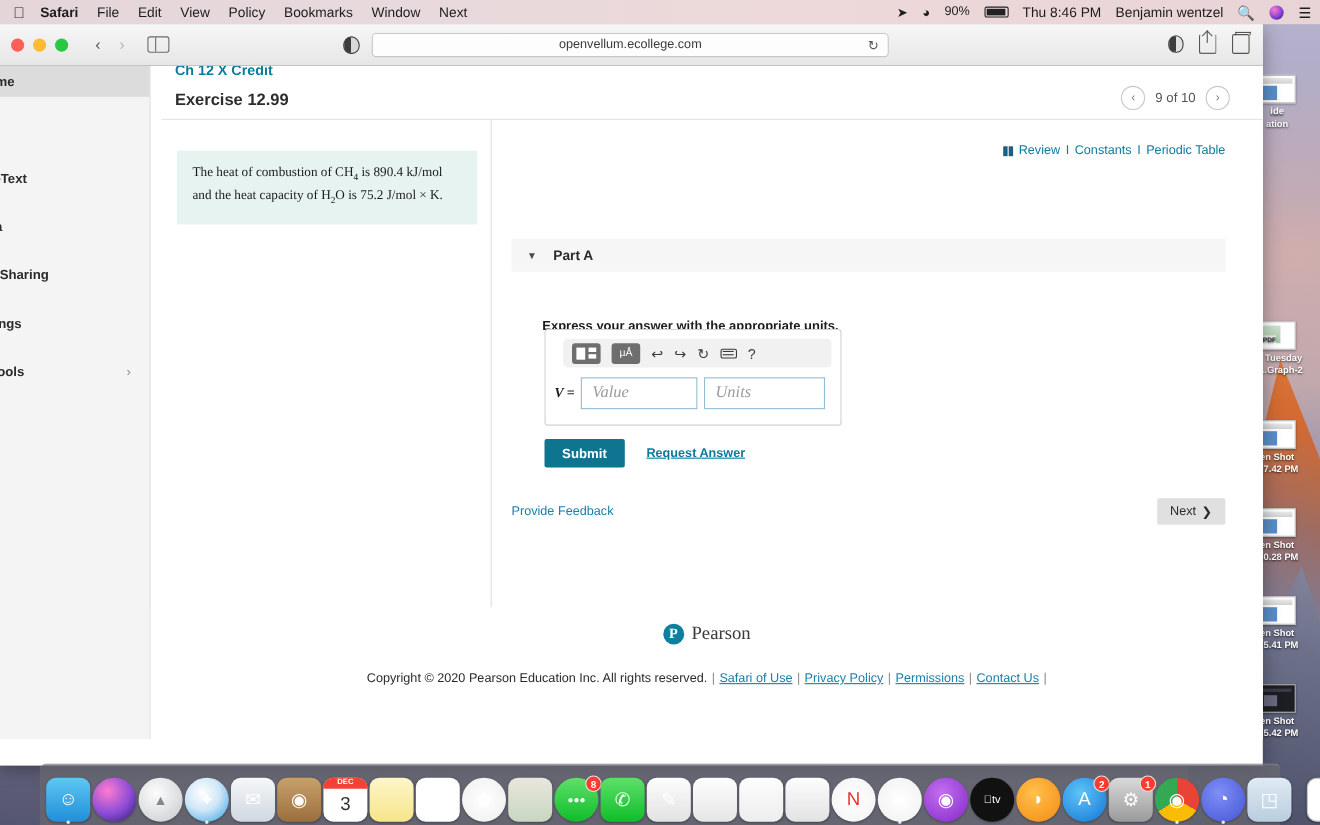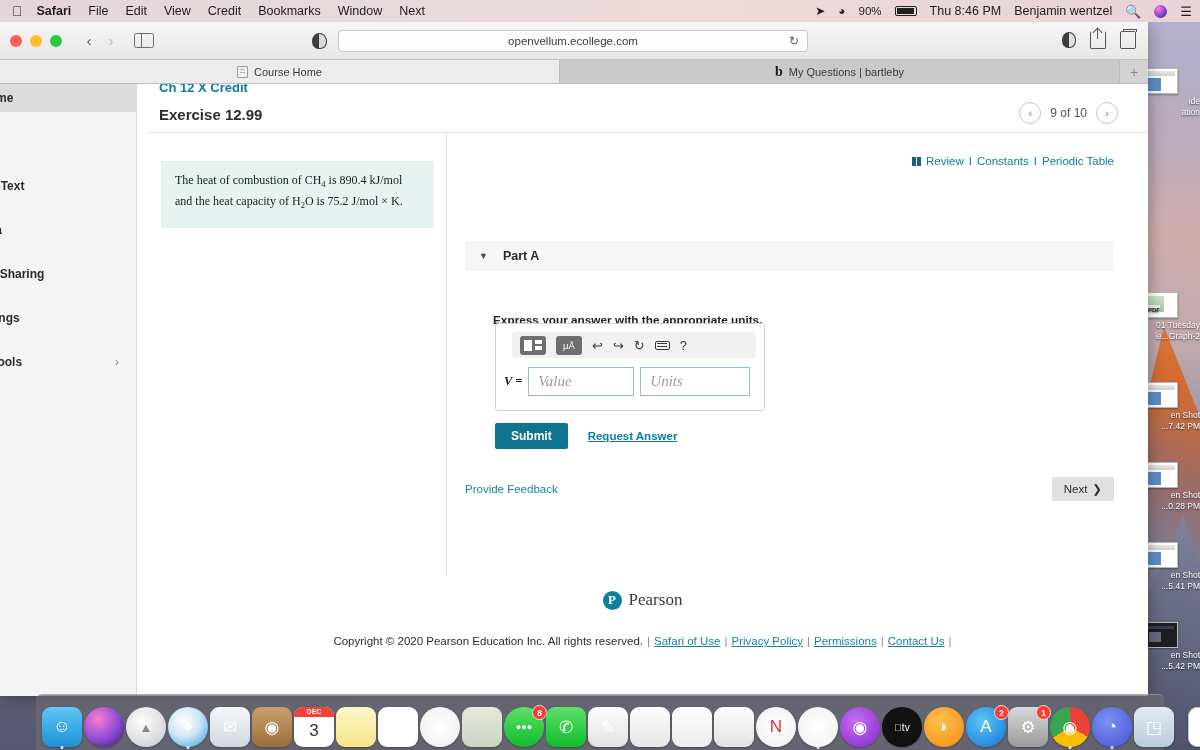--- a/index.html
+++ b/index.html
@@ -31,22 +31,22 @@
   #desktop-mountain2 {
     position: absolute; right: 0; top: 470px; width: 120px; height: 280px;
     background: linear-gradient(195deg,#8f93ad 0%,#6c7089 40%,#4a4e66 100%);
     clip-path: polygon(0 40%, 28% 18%, 58% 44%, 86% 16%, 100% 34%, 100% 100%, 0 100%);
     opacity: .9;
   }
 
   
   .desk-icon {
     position: absolute; right: 0px; width: 78px;
-    text-align: right;
-    color: #fff; font-size: 8.5px; font-weight: normal;
+    text-align: center;
+    color: #fff; font-size: 8.5px; font-weight: bold;
     text-shadow: 0 1px 2px rgba(0,0,0,.75);
     line-height: 10.5px;
   }
   .desk-icon .thumb {
     width: 34px; height: 26px; margin: 0 auto 2px auto;
     background: #fff; border: 1px solid #b9b9b9;
     box-shadow: 0 1px 2px rgba(0,0,0,.35);
     position: relative; overflow: hidden;
   }
   .desk-icon .thumb.win::before{
@@ -407,21 +407,21 @@
 ...5.42 PM</div>
     </div>
   </div>
 
 <div id="menubar">
   <span class="apple"></span>
   <span class="mi bold">Safari</span>
   <span class="mi">File</span>
   <span class="mi">Edit</span>
   <span class="mi">View</span>
-  <span class="mi">Credit</span>
+  <span class="mi">Policy</span>
   <span class="mi">Bookmarks</span>
   <span class="mi">Window</span>
   <span class="mi">Next</span>
   <span class="right">
     <span style="font-size:12px;">➤</span>
     <span style="font-size:12px;">◕</span>
     <span style="font-size:11.5px;">90%</span>
     <span style="display:inline-block;width:22px;height:10px;border:1.3px solid #222;border-radius:2px;position:relative;">
       <span style="position:absolute;left:1px;top:1px;bottom:1px;width:17px;background:#222;display:block;"></span>
     </span>
@@ -451,31 +451,20 @@
       <span>openvellum.ecollege.com</span>
       <span class="reload">↻</span>
     </div>
     <div class="tb-right">
       <span class="tb-ico shield2"></span>
       <span class="tb-ico share"></span>
       <span class="tb-ico tabs"></span>
     </div>
   </div>
 
-  <div id="tabbar">
-    <div class="tab active">
-      <span class="tab-fav"></span>
-      <span>Course Home</span>
-    </div>
-    <div class="tab inactive">
-      <span class="tab-b">b</span>
-      <span>My Questions | bartleby</span>
-    </div>
-    <div class="tab-plus">+</div>
-  </div>
 
   <div id="page">
 
     <div id="lms-sidebar">
       <div class="s-item sel">
         <span style="margin-left:-20px">Home</span>
       </div>
       <div class="s-item">
         
       </div>

